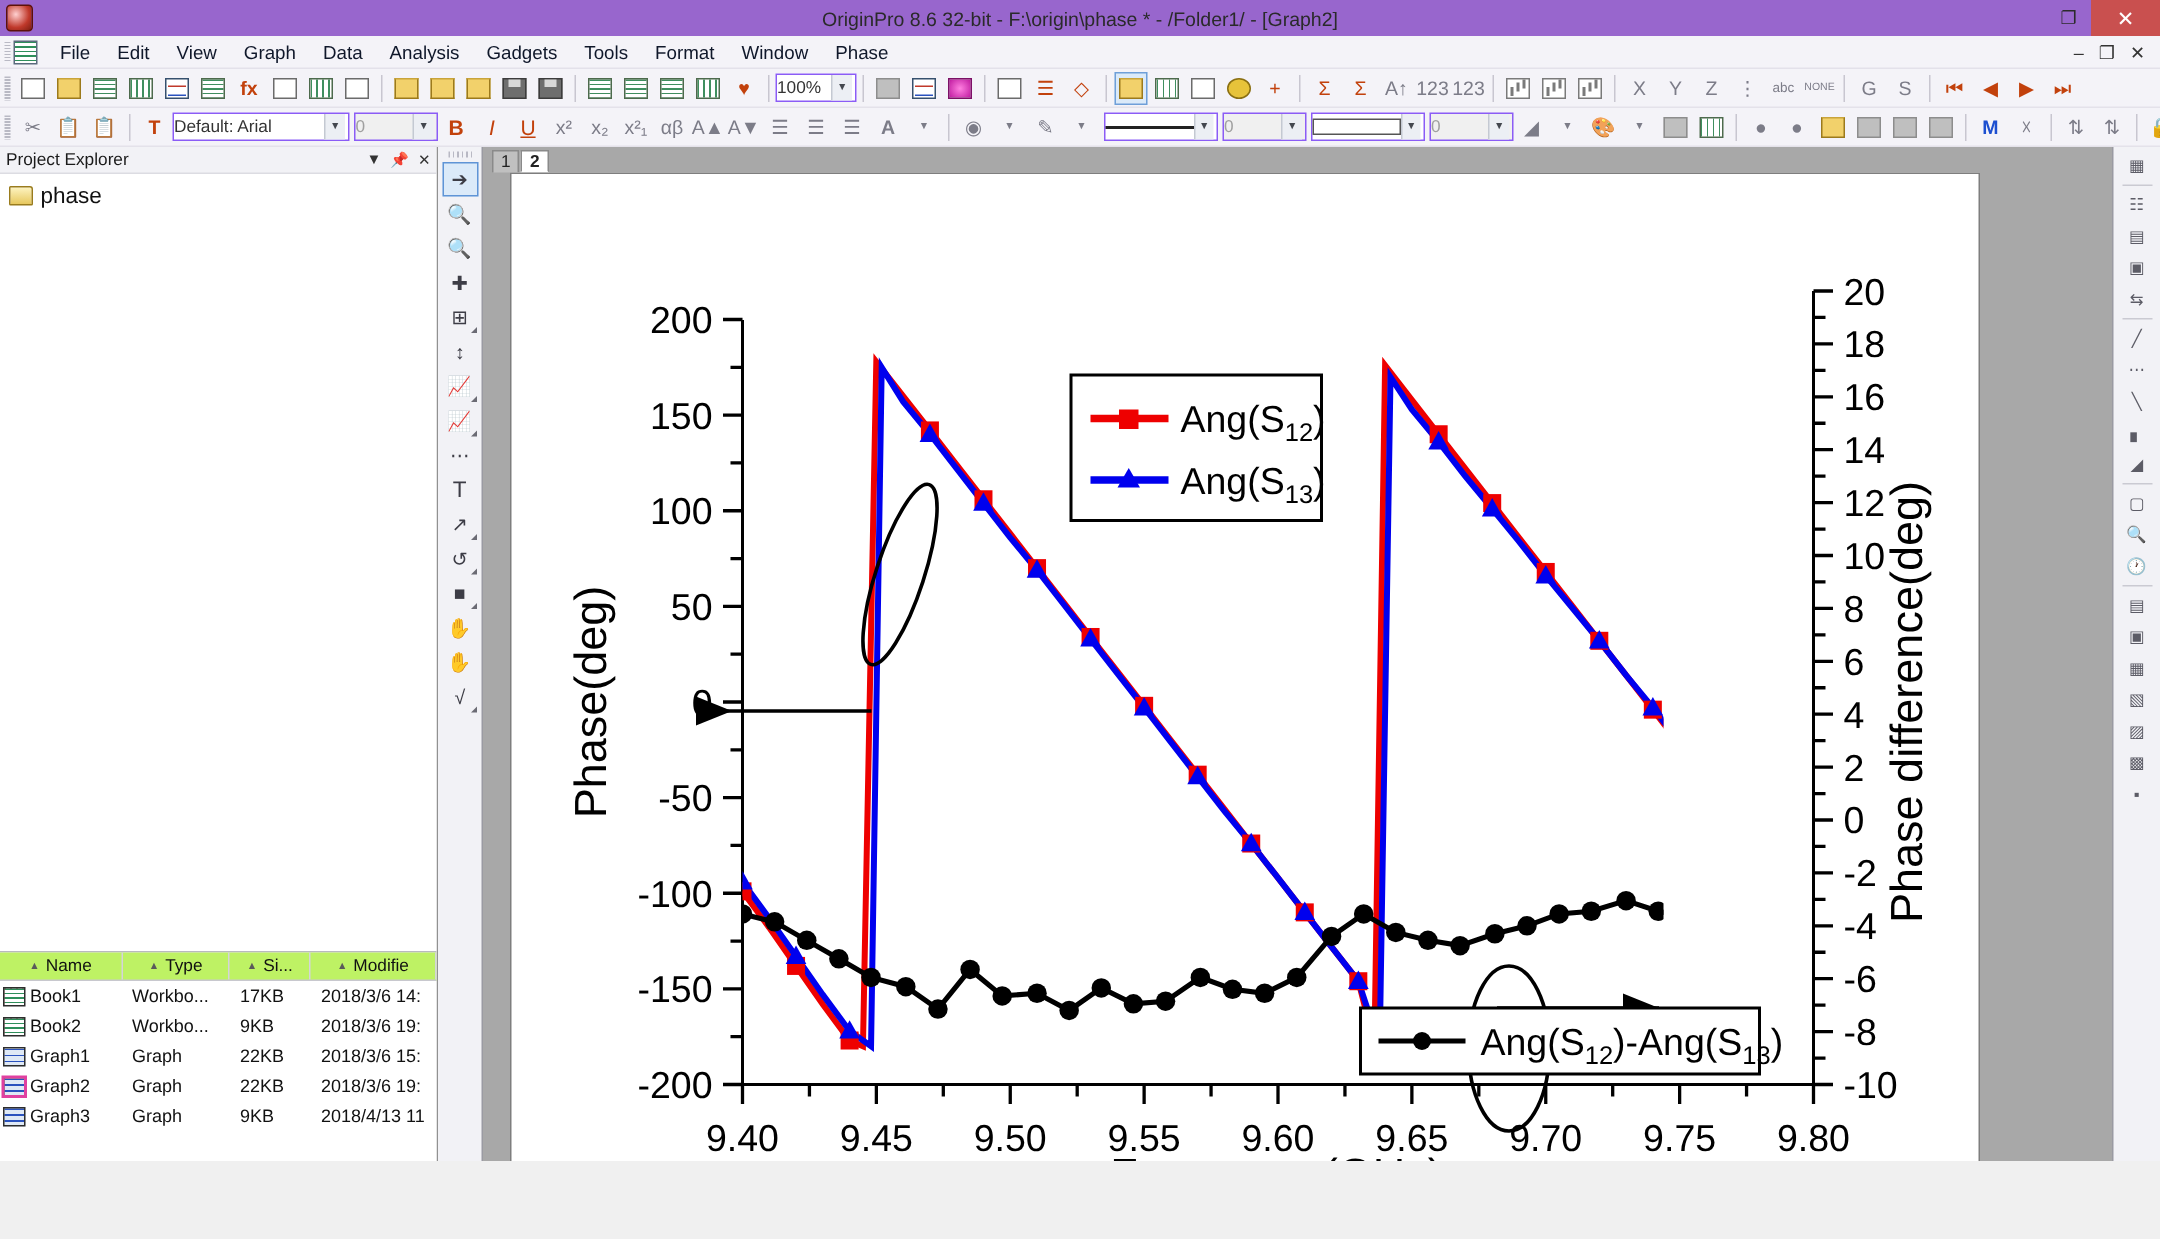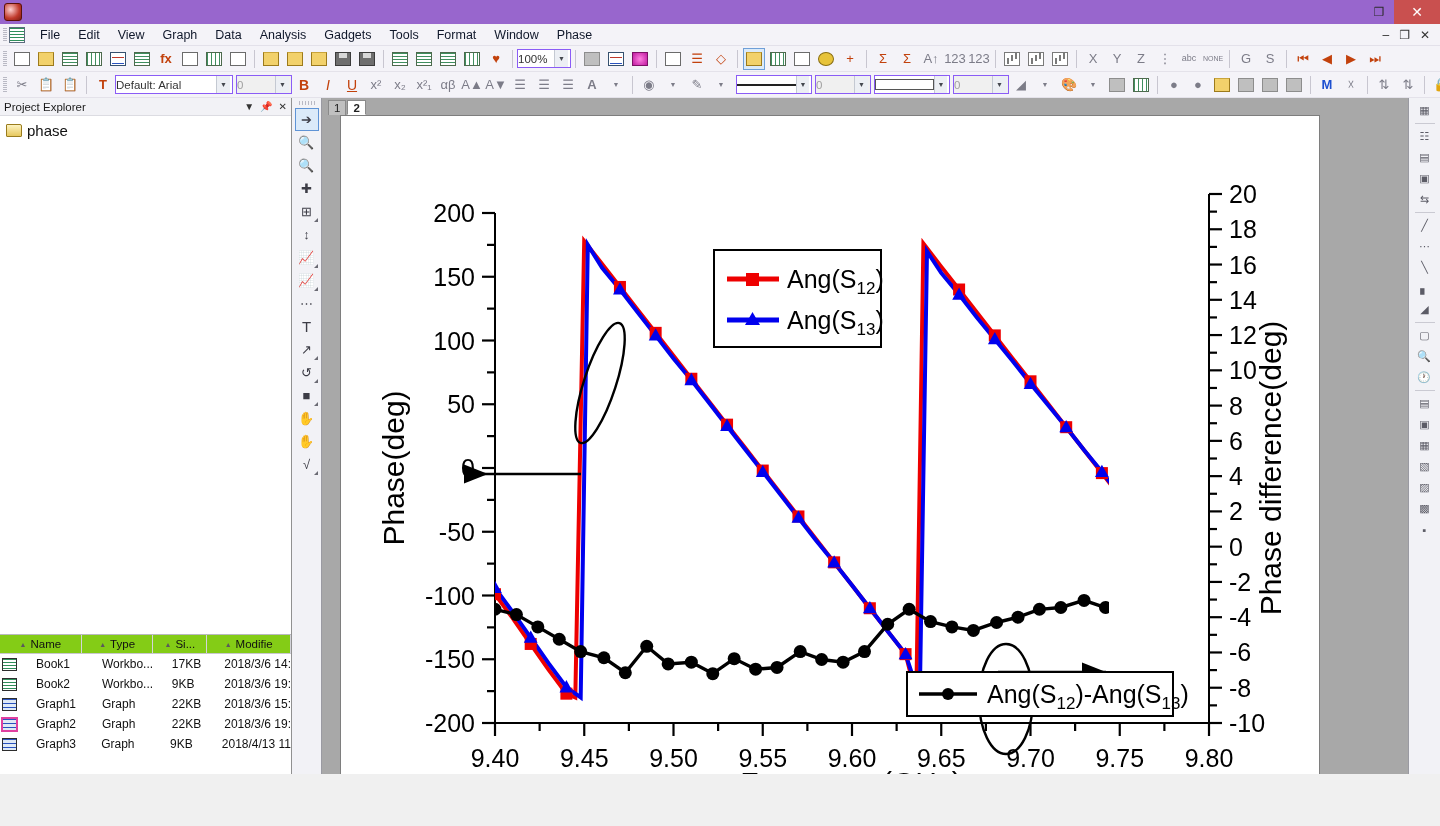--- a/index.html
+++ b/index.html
@@ -123,34 +123,34 @@
     width:16px;height:13px;margin-right:5px;flex:none;border-radius:1px 2px 1px 1px;
     background:linear-gradient(#fdf3c0,#e7c85e);border:1px solid #9a7c1d;
   }
   .tnode.child{padding-left:20px;position:relative;}
   .tnode.child:before{
     content:"";position:absolute;left:6px;top:-3px;width:12px;height:12px;
     border-left:1px dotted #808080;border-bottom:1px dotted #808080;
   }
   .tnode.child .lbl{background:#e8e8e8;padding:0 2px;}
   #pe-list{height:140px;border-top:1px solid #b9b9bf;background:#fff;}
-  #pe-hdr{display:flex;height:19px;background:#84cc16;border-bottom:1px solid #c8c8ce;font-size:11.5px;}
+  #pe-hdr{display:flex;height:19px;background:#bef264;border-bottom:1px solid #c8c8ce;font-size:11.5px;}
   #pe-hdr .c{display:flex;align-items:center;justify-content:center;gap:4px;
     border-right:1px solid #d4d4da;color:#111;}
   #pe-hdr .c .sort{font-size:7px;color:#5a5a5a;}
   .c0{width:82px;} .c1{width:72px;} .c2{width:54px;} .c3{width:84px;}
   .prow{display:flex;height:20px;align-items:center;font-size:12px;color:#111;}
   .prow .ci{
     width:15px;height:13px;margin:0 3px 0 2px;flex:none;border:1px solid #2d2d2d;background:#fff;
   }
   .ci.wb{background-image:repeating-linear-gradient(to bottom,#2f8f5b 0 1px,#fff 1px 3px),
      repeating-linear-gradient(to right,#b02020 0 1px,transparent 1px 4px);}
   .ci.gr{background:#dfe9f5;background-image:repeating-linear-gradient(to bottom,#2a52be 0 1px,#dfe9f5 1px 4px);}
   .ci.sel{outline:2px solid #e040a0;outline-offset:-1px;}
-  .prow .n{width:68px;margin-left:16px;} .prow .t{width:72px;} .prow .s{width:54px;} .prow .m{flex:1;white-space:nowrap;}
+  .prow .n{width:68px;} .prow .t{width:72px;} .prow .s{width:54px;} .prow .m{flex:1;white-space:nowrap;}
 
   
   #vtools{width:30px;background:#f2f2f6;border-right:1px solid #9a9aa2;
     display:flex;flex-direction:column;align-items:center;padding-top:3px;flex:none;}
   #vtools .vgrip{width:16px;height:4px;margin-bottom:3px;
     background:repeating-linear-gradient(to right,#b9b9c4 0 1px,transparent 1px 3px);}
   .vti{width:24px;height:23px;display:flex;align-items:center;justify-content:center;
     font-size:13px;color:#3d3d46;position:relative;}
   .vti.sel{background:#dbeaf9;border:1px solid #5f94d6;}
   .vti.dis{color:#b4b4bc;}
@@ -176,20 +176,21 @@
   .rsep{width:20px;height:1px;background:#cacad2;margin:2px 0;}
 
   
   #plot{display:block;}
 </style>
 </head>
 <body>
 
 <div id="titlebar">
   <div class="app-ico"></div>
+  <div id="title-text">OriginPro 8.6 32-bit - F:\origin\phase * - /Folder1/ - [Graph2]</div>
   <div id="win-ctrl">
     <div class="restore-ico">❐</div>
     <div class="closebtn">✕</div>
   </div>
 </div>
 
 <div id="menubar">
   <div class="grip"></div>
   <div class="mini-sheet"></div>
   <div class="mi">File</div>

